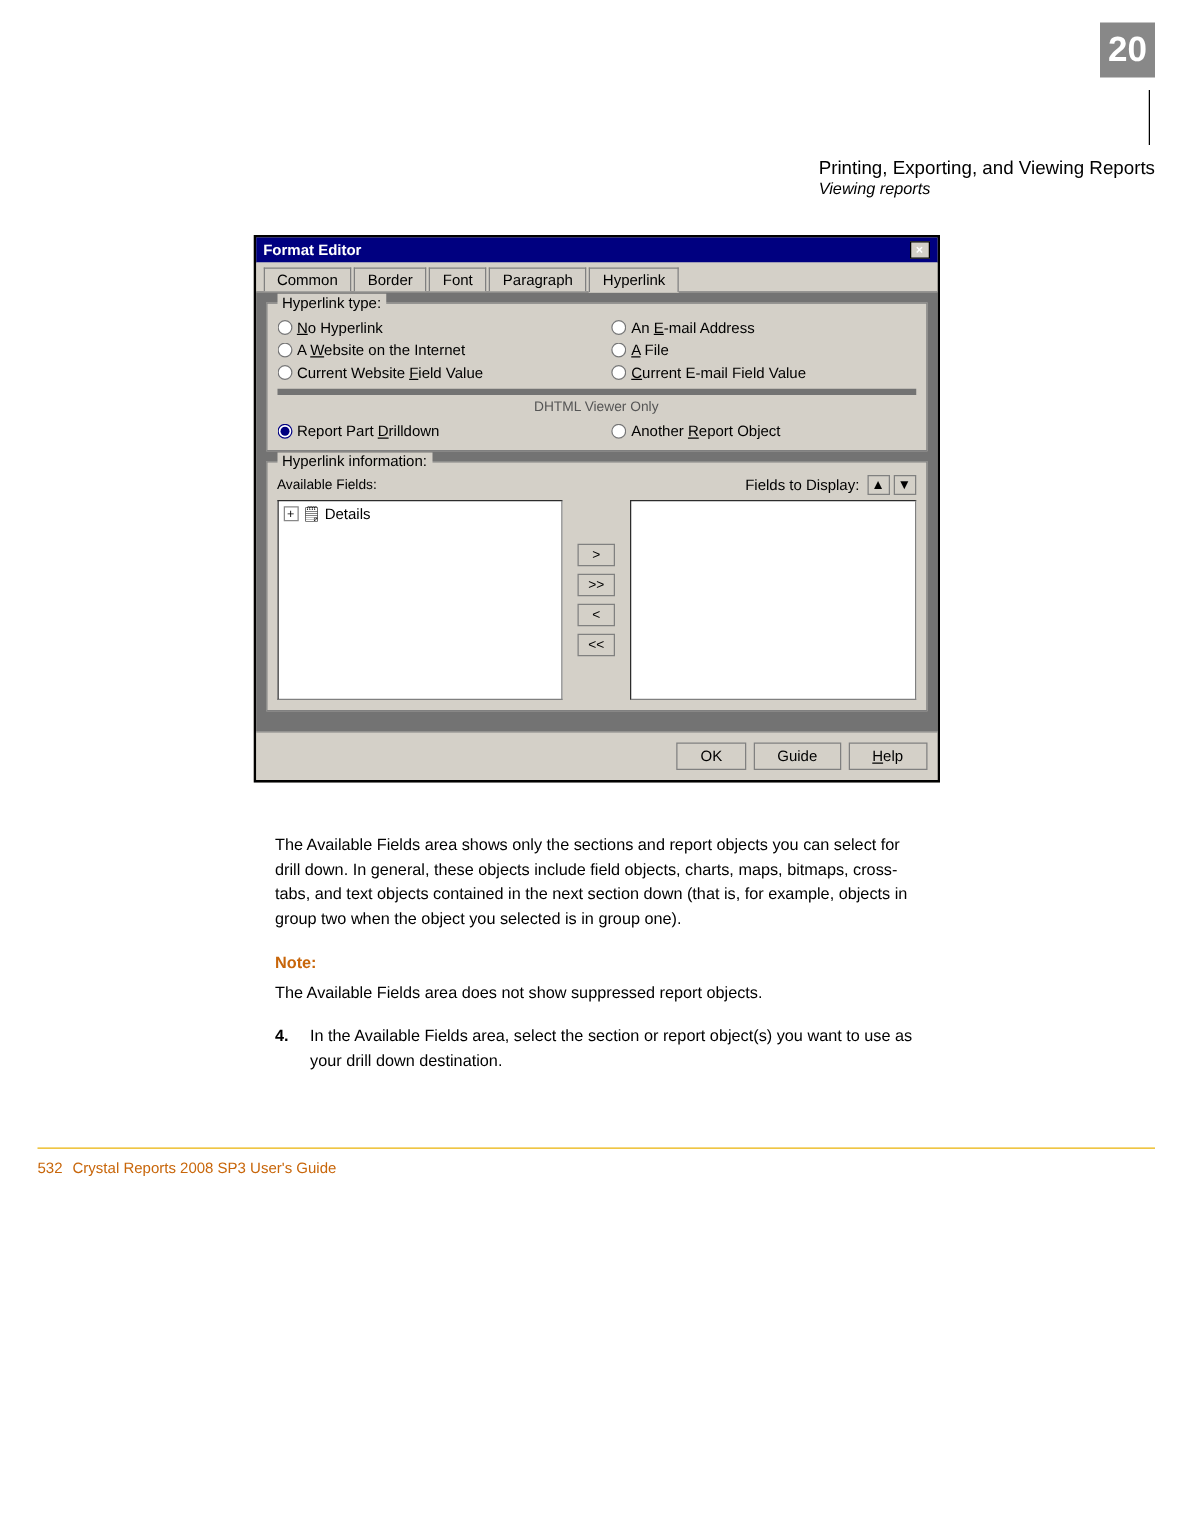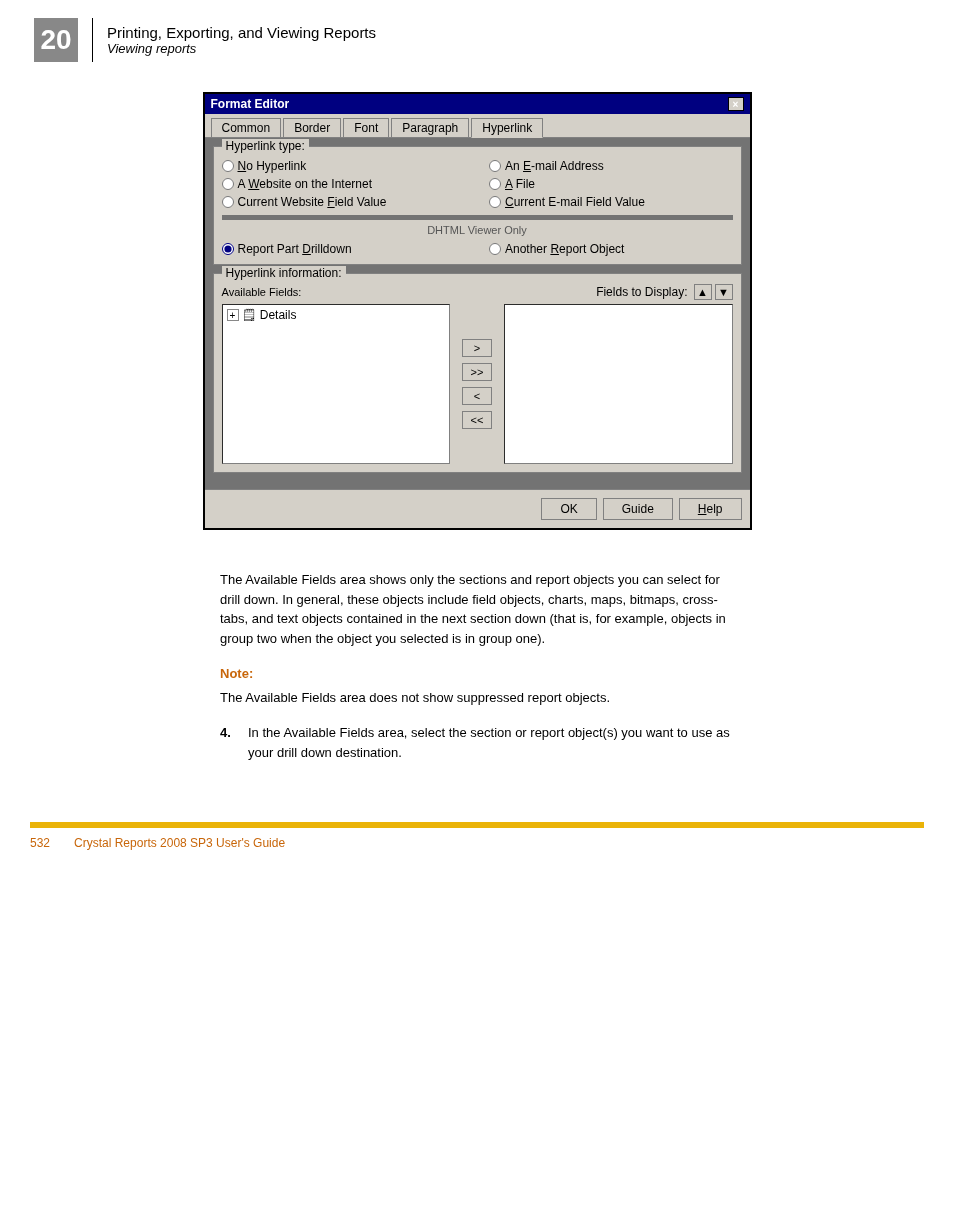--- a/index.html
+++ b/index.html
@@ -8,23 +8,24 @@
       font-size: 13px;
       background: #fff;
       color: #000;
       width: 954px;
       min-height: 1227px;
     }
 
     
     .page-header {
       display: flex;
-      align-items: center;
-      padding: 18px 30px 10px 34px;
+      align-items: flex-end;
+      padding: 18px 30px 10px 44px;
       gap: 10px;
+      flex-direction: column;
     }
     .page-number-box {
       background: #888;
       color: #fff;
       font-size: 28px;
       font-weight: bold;
       width: 44px;
       height: 44px;
       display: flex;
       align-items: center;
@@ -417,17 +418,17 @@
   <p class="content-para">The Available Fields area shows only the sections and report objects you can select for drill down. In general, these objects include field objects, charts, maps, bitmaps, cross-tabs, and text objects contained in the next section down (that is, for example, objects in group two when the object you selected is in group one).</p>
   <p class="note-label">Note:</p>
   <p class="note-text">The Available Fields area does not show suppressed report objects.</p>
   <div class="step-item">
     <span class="step-num">4.</span>
     <span class="step-text">In the Available Fields area, select the section or report object(s) you want to use as your drill down destination.</span>
   </div>
 </div>
 
 <div style="position:relative; padding: 40px 30px 20px 30px;">
-  <div style="border-top:6px solid #eab308; padding-top:8px; display:flex; gap:24px;">
+  <div style="border-top:1px solid #eab308; padding-top:8px; display:flex; gap:8px;">
     <span style="color:#c8660a; font-size:12px;">532</span>
     <span style="color:#c8660a; font-size:12px;">Crystal Reports 2008 SP3 User's Guide</span>
   </div>
 </div>
 
 </body></html>

